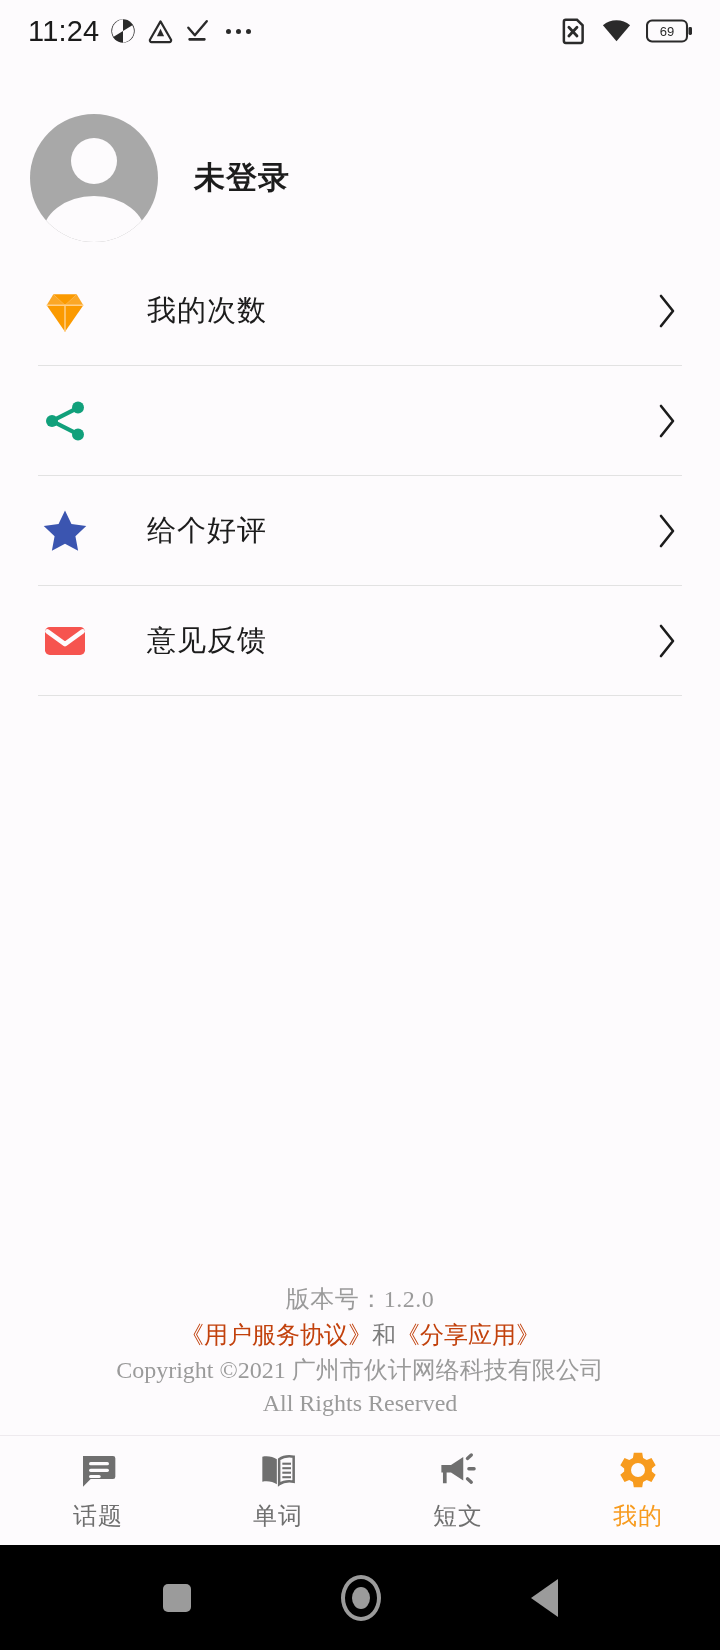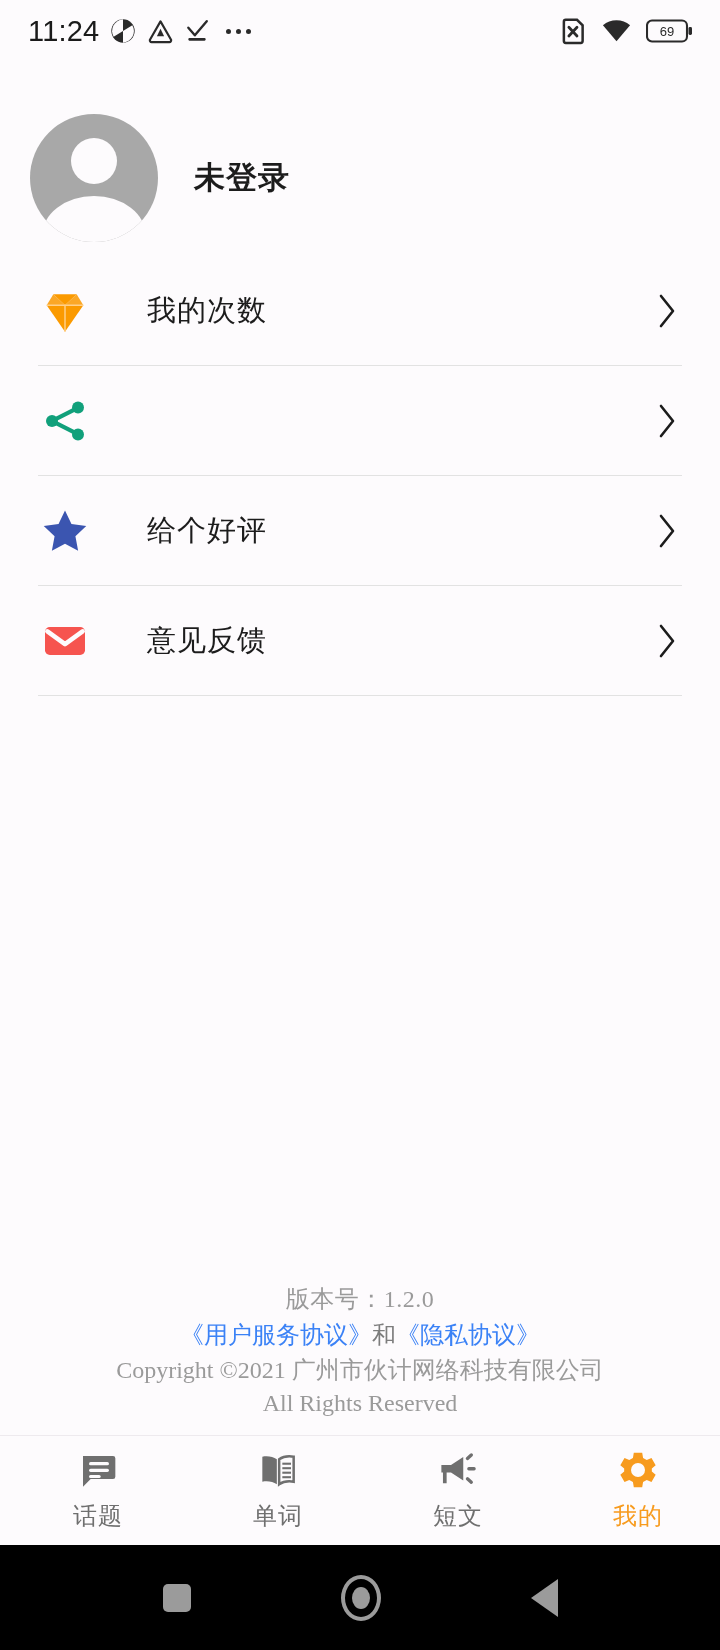--- a/index.html
+++ b/index.html
@@ -84,21 +84,21 @@
   .footer { text-align:center; padding-bottom:16px; }
   .ver {
     font-size:24px; color:#9a9a9a;
     font-family:"Liberation Serif","DejaVu Serif",serif;
     letter-spacing:.5px; line-height:1.35;
   }
   .agreements {
     font-size:24px; line-height:1.6;
     font-family:"Liberation Serif","DejaVu Serif",serif;
   }
-  .agreements a { color:#3b82f6; text-decoration:none; }
+  .agreements a { color:#c2410c; text-decoration:none; }
   .agreements .conj { color:#7d7d7d; }
   .copy {
     font-size:24px; color:#9a9a9a; line-height:1.35;
     font-family:"Liberation Serif","DejaVu Serif",serif;
   }
 
   
   .tabbar {
     flex:0 0 110px; height:110px;
     border-top:1.5px solid #eeeaee;
@@ -264,21 +264,21 @@
       </span>
     </div>
 
   </div>
 
   <div class="spacer"></div>
 
   <div class="footer">
     <div class="ver">版本号：1.2.0</div>
     <div class="agreements">
-      <a href="#">《用户服务协议》</a><span class="conj">和</span><a href="#">《隐私协议》</a>
+      <a href="#">《用户服务协议》</a><span class="conj">和</span><a href="#">《分享应用》</a>
     </div>
     <div class="copy">Copyright ©2021 广州市伙计网络科技有限公司</div>
     <div class="copy">All Rights Reserved</div>
   </div>
 
   <div class="tabbar">
 
     <div class="tab">
       <span class="tab-ico">
         <svg width="40" height="40" viewBox="0 0 24 24">

